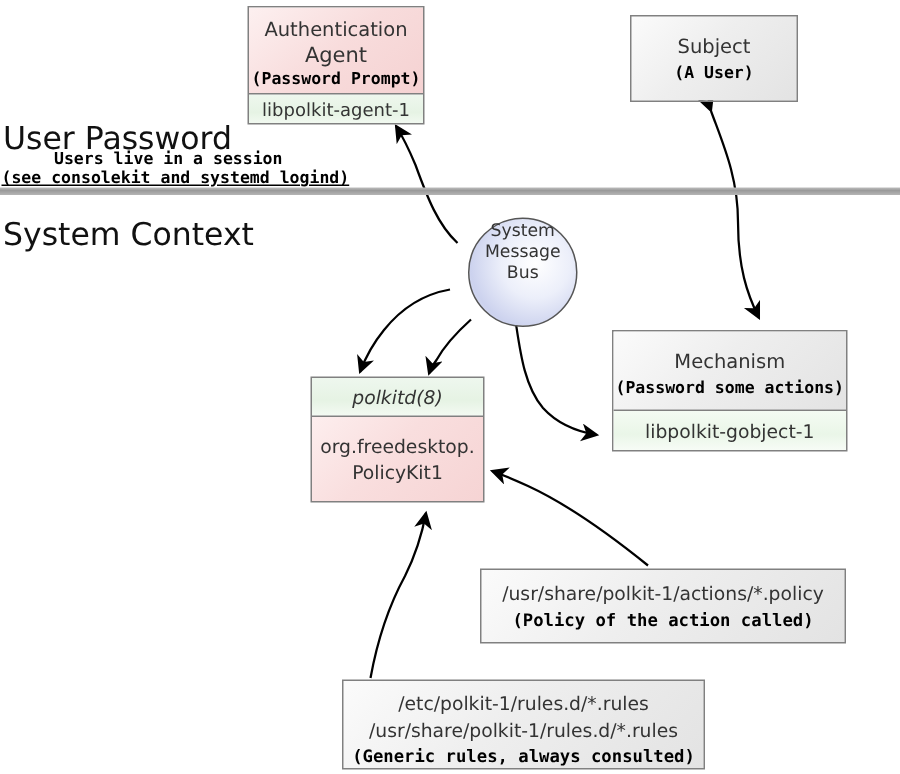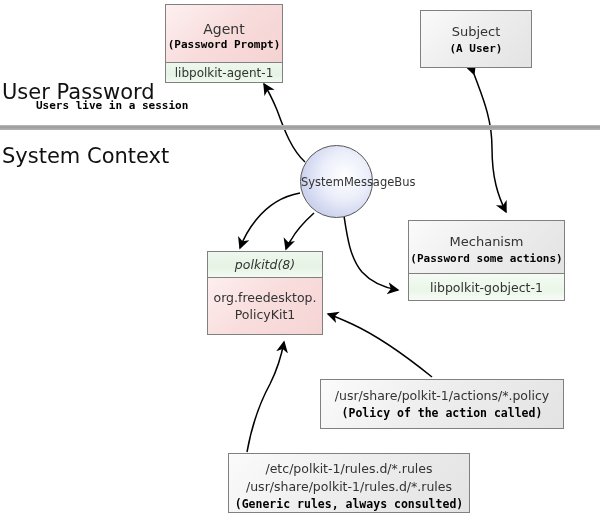--- a/index.html
+++ b/index.html
@@ -51,26 +51,26 @@
   .divider-top { border-bottom: 1px solid #808080; }
 
   
   #auth-agent { left: 165px; top: 4px; width: 118px; height: 79px; }
   #auth-agent .top { height: 57px; padding-top: 6px; }
   #auth-agent .lib  { height: 21px; }
 
   #subject { left: 420px; top: 10px; width: 112px; height: 58px; }
 
   #bus {
-    position: absolute; left: 300px; top: 145px;
+    position: absolute; left: 312px; top: 145px;
     width: 73px; height: 73px;
     border: 1px solid #555; border-radius: 50%;
     background: radial-gradient(circle at 62% 42%, #ffffff 0%, #eceffa 38%, #ccd2ee 72%, #e9ecf7 100%);
     display: flex; align-items: center; justify-content: flex-start;
-    flex-direction: row;
+    flex-direction: column;
   }
 
   #polkitd { left: 207px; top: 251px; width: 116px; height: 84px; }
   #polkitd .top { height: 25px; }
   #polkitd .body { height: 57px; }
 
   #mechanism { left: 408px; top: 220px; width: 157px; height: 81px; }
   #mechanism .top { height: 53px; padding-top: 5px; }
   #mechanism .lib { height: 26px; }
 
@@ -128,24 +128,26 @@
 
     <path d="M432,377 C406,356 378,336 352,324 C341,319 334,316 328,314" fill="none" stroke="#000" stroke-width="1.5" marker-end="url(#ah)"></path>
 
     <path d="M247,452 C251,430 258,406 270,384 C277,370 281,358 284,342" fill="none" stroke="#000" stroke-width="1.5" marker-end="url(#ah)"></path>
   </svg>
 
   <div class="hsep"></div>
 
   <div id="lbl-user-session" class="t-sans">User Password</div>
   <div id="lbl-users-live" class="t-mono">Users live in a session</div>
+  <div id="lbl-see" class="t-mono">(see consolekit and systemd logind)</div>
   <div id="lbl-system-context" class="t-sans">System Context</div>
 
   <div class="box" id="auth-agent">
     <div class="sect top grad-pink-strong">
+      <div class="t-sans" style="font-size:13px;line-height:16px;">Authentication</div>
       <div class="t-sans" style="font-size:14px;line-height:16px;">Agent</div>
       <div class="t-mono" style="font-size:11px;line-height:14px;margin-top:1px;">(Password Prompt)</div>
     </div>
     <div class="sect lib grad-green divider-top" style="border-top:1px solid #808080;border-bottom:none;">
       <div class="t-sans" style="font-size:12px;">libpolkit-agent-1</div>
     </div>
   </div>
 
   <div class="box grad-gray" id="subject">
     <div class="sect" style="height:100%;justify-content:center;">

